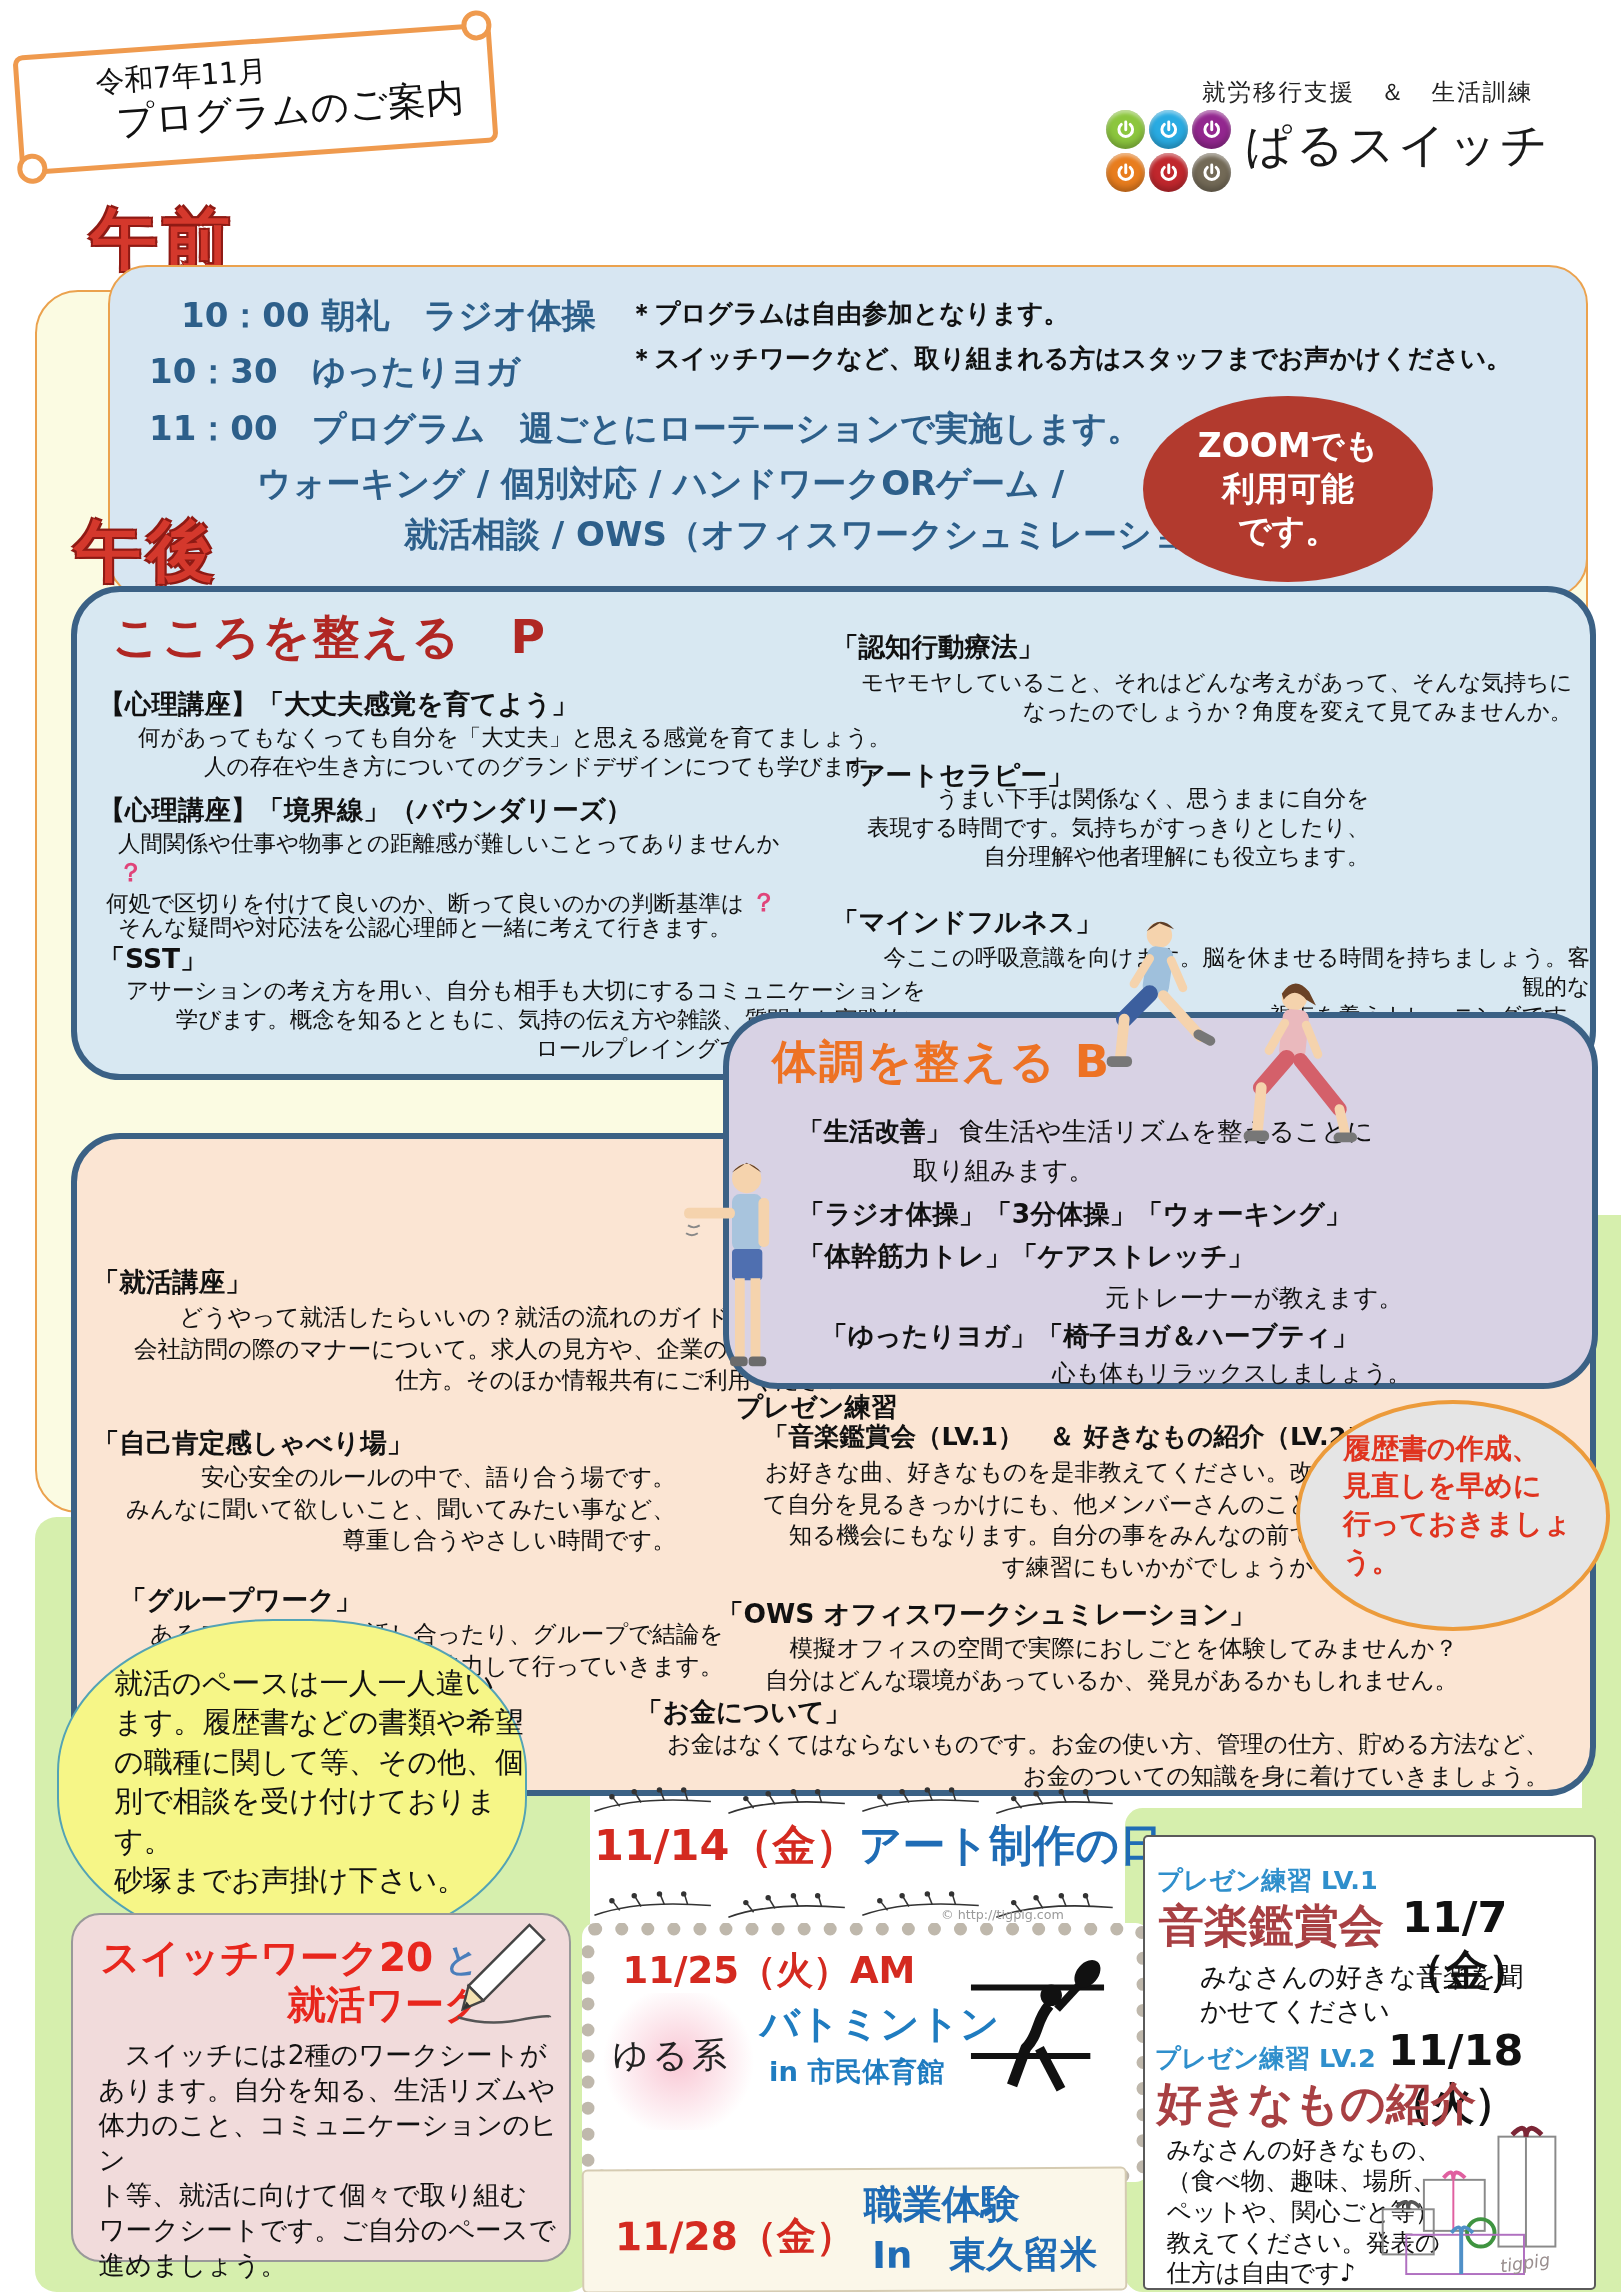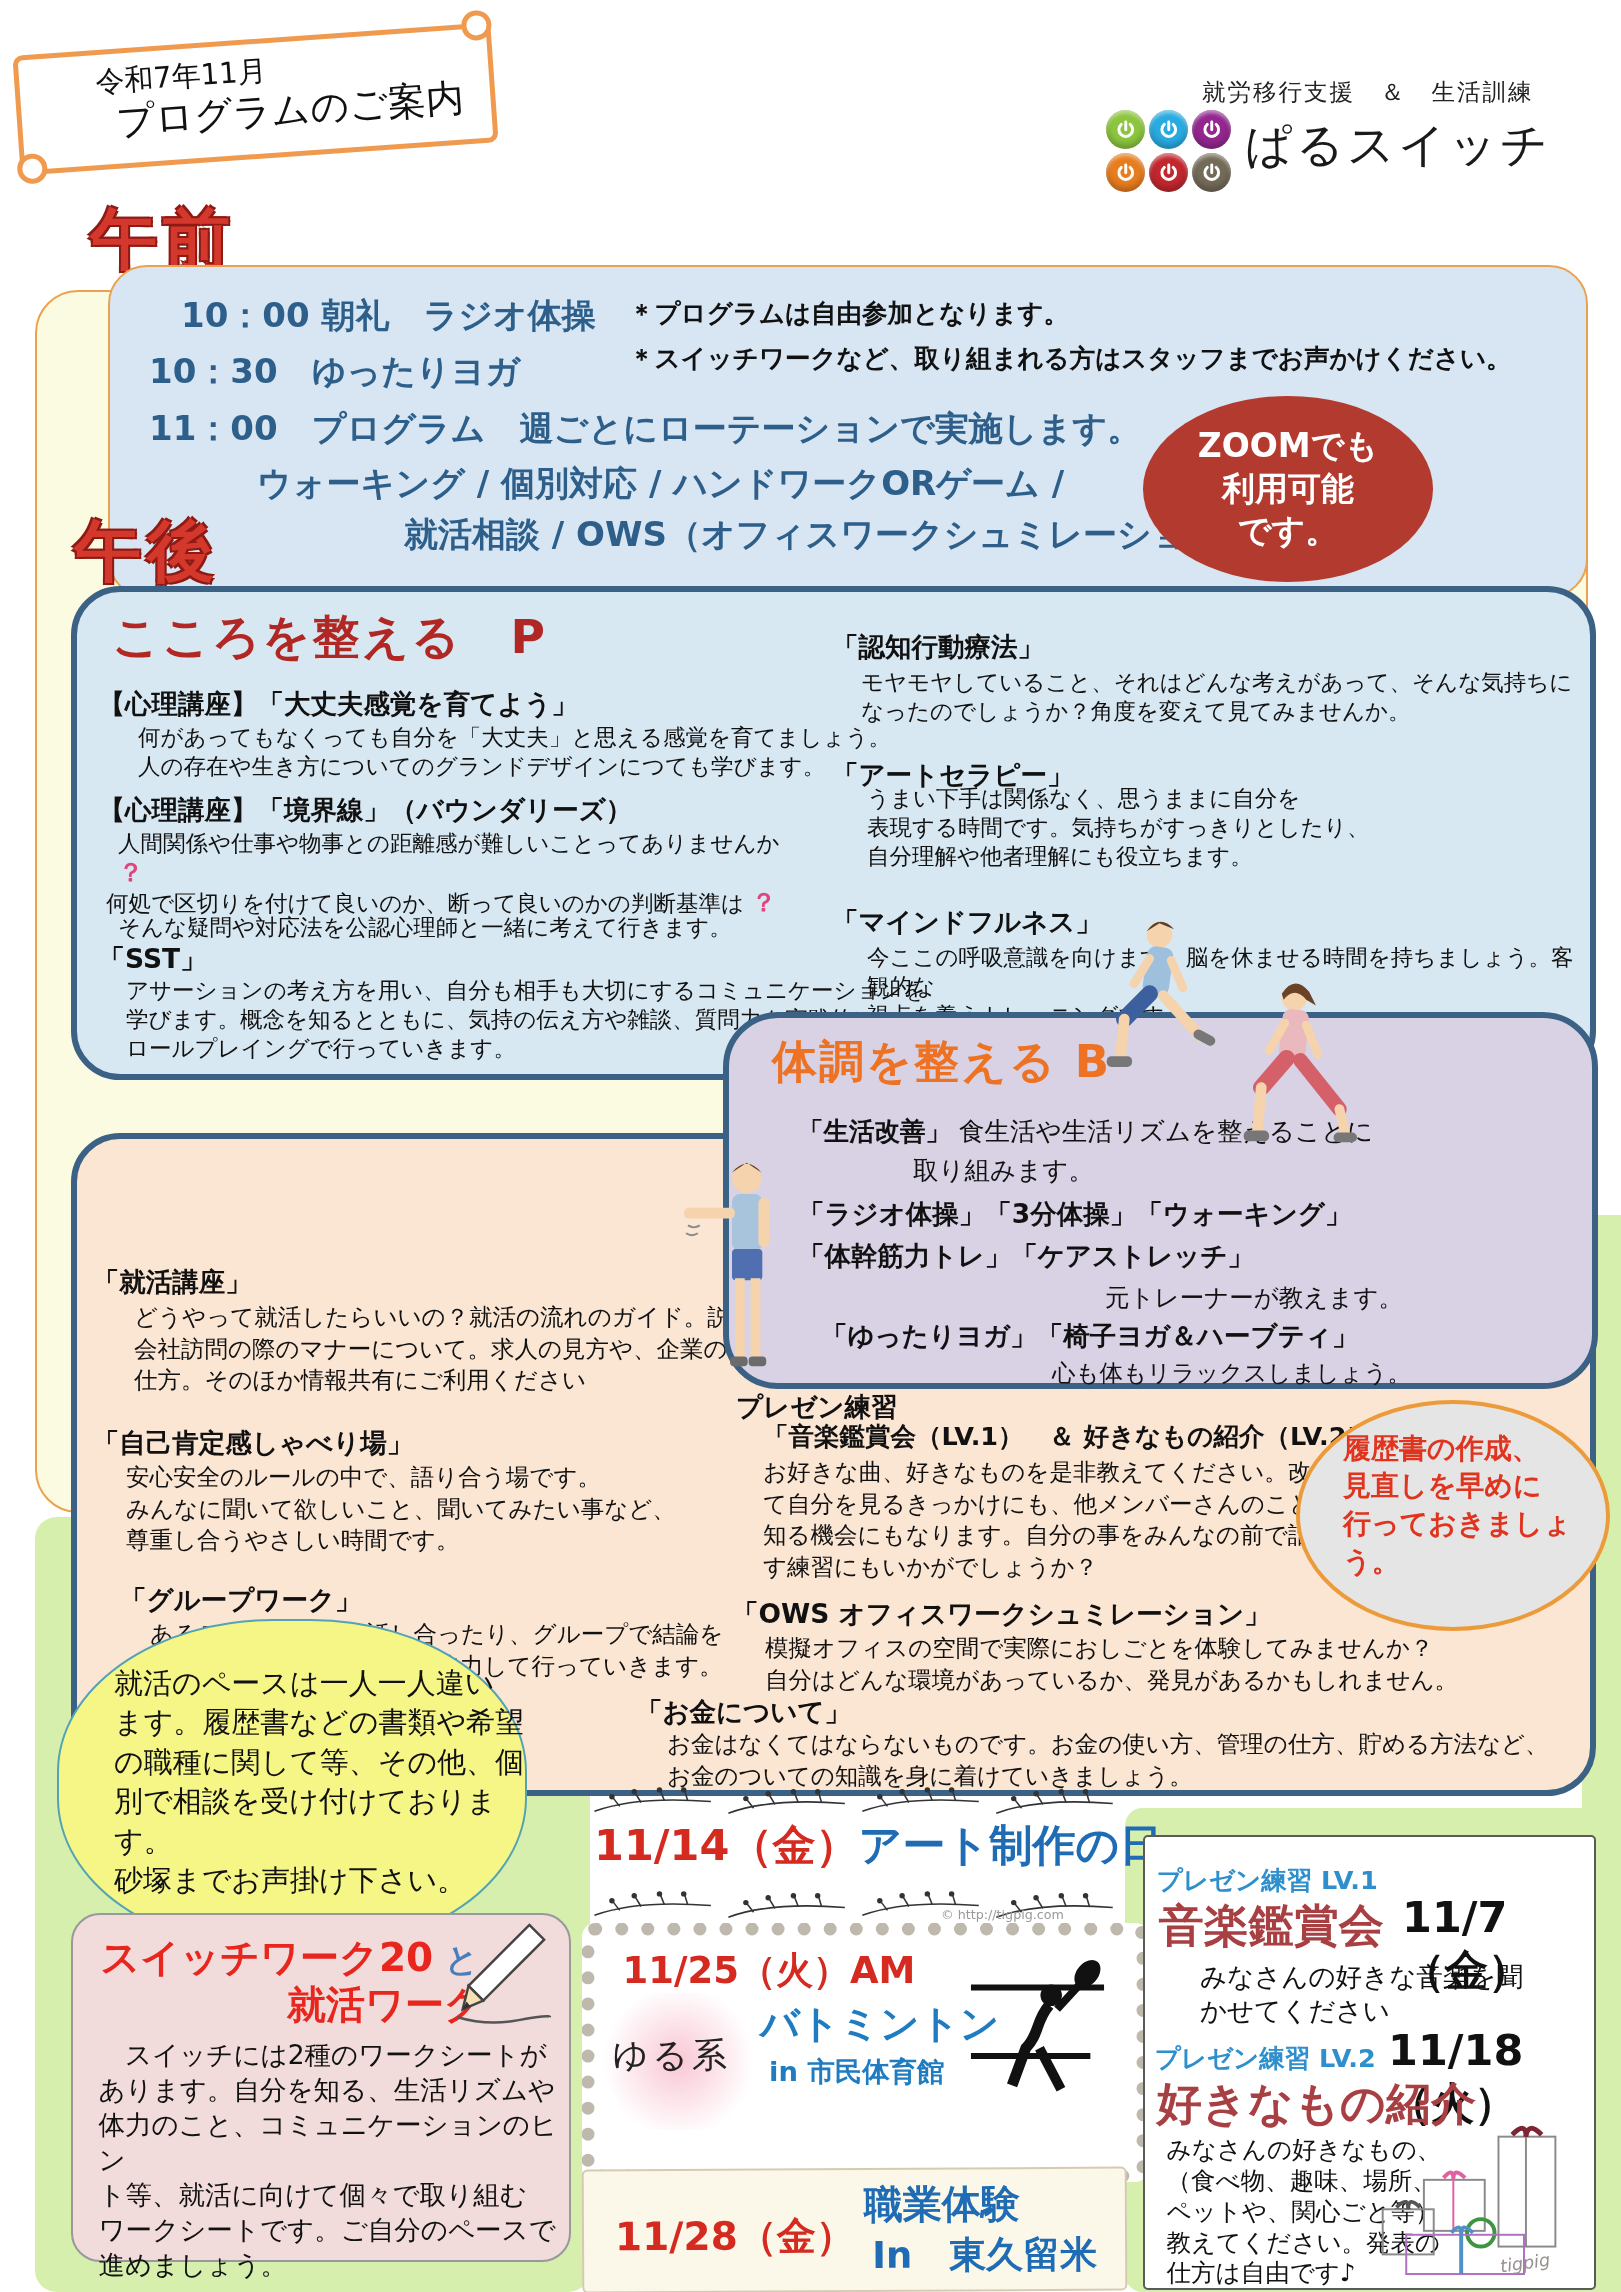--- a/index.html
+++ b/index.html
@@ -24,21 +24,21 @@
     border:2.9px solid #eba24e;border-radius:39px;}
   .sched{color:#2d5f8a;font-weight:bold;font-size:34px;}
   .note{color:#111;font-weight:bold;font-size:25.5px;}
 
   .big-red{color:#d4382c;font-size:67px;font-weight:900;
     text-shadow:2px 2px 0 #8f1a14,-2px -2px 0 #8f1a14,2px -2px 0 #8f1a14,-2px 2px 0 #8f1a14;letter-spacing:5.9px;}
 
   .zoom-ellipse{left:1143px;top:396px;width:290px;height:186px;background:#b23a2e;border-radius:50%;
     color:#fff;font-size:33px;font-weight:bold;text-align:center;display:flex;align-items:center;justify-content:center;line-height:1.3;}
 
-  .sect{border:6.9px solid #3b6185;border-radius:49px;}
+  .sect{border:6.9px solid #3b6185;border-radius:49px;text-align:right;}
   .kokoro-box{left:71px;top:586px;width:1513px;height:482px;background:#d8e8f2;}
   .shakai-box{left:71px;top:1133px;width:1513px;height:651px;background:#fbe5d3;}
   .taichou-box{left:723px;top:1012px;width:863px;height:365px;background:#d8d2e4;border-radius:55px;}
 
   .kokoro-title{color:#b02723;font-size:47px;font-weight:bold;letter-spacing:2px;}
   .shakai-title{color:#398a9c;font-size:47px;font-weight:bold;letter-spacing:2px;}
   .taichou-title{color:#ed7224;font-size:45px;font-weight:bold;letter-spacing:2px;}
   .h27{font-size:26.5px;font-weight:bold;color:#111;}
   .body23{font-size:22.5px;color:#111;line-height:1.28;}
   .body24{font-size:23.5px;color:#111;line-height:1.35;}
@@ -151,21 +151,21 @@
     <div class="abs body24 pre" style="left:73px;top:480px;">あるテーマについて話し合ったり、グループで結論を
 導き出したり、グループで協力して行っていきます。</div>
 
     <div class="abs h27" style="left:659px;top:250px;">プレゼン練習</div>
     <div class="abs h27" style="left:686px;top:280px;font-size:25.5px;">「音楽鑑賞会（LV.1）　＆ 好きなもの紹介（LV.2）」</div>
     <div class="abs body24 pre" style="left:686px;top:318px;">お好きな曲、好きなものを是非教えてください。改め
 て自分を見るきっかけにも、他メンバーさんのことを
 知る機会にもなります。自分の事をみんなの前で話
 す練習にもいかがでしょうか？</div>
 
-    <div class="abs h27" style="left:655px;top:457px;">「OWS オフィスワークシュミレーション」</div>
+    <div class="abs h27" style="left:640px;top:457px;">「OWS オフィスワークシュミレーション」</div>
     <div class="abs body24 pre" style="left:688px;top:494px;">模擬オフィスの空間で実際におしごとを体験してみませんか？
 自分はどんな環境があっているか、発見があるかもしれません。</div>
 
     <div class="abs h27" style="left:559px;top:555px;">「お金について」</div>
     <div class="abs body24 pre" style="left:590px;top:590px;">お金はなくてはならないものです。お金の使い方、管理の仕方、貯める方法など、
 お金のついての知識を身に着けていきましょう。</div>
   </div>
 
   <div class="abs sect taichou-box">
     <div class="abs taichou-title" style="left:43px;top:13.7px;">体調を整える  B</div>

